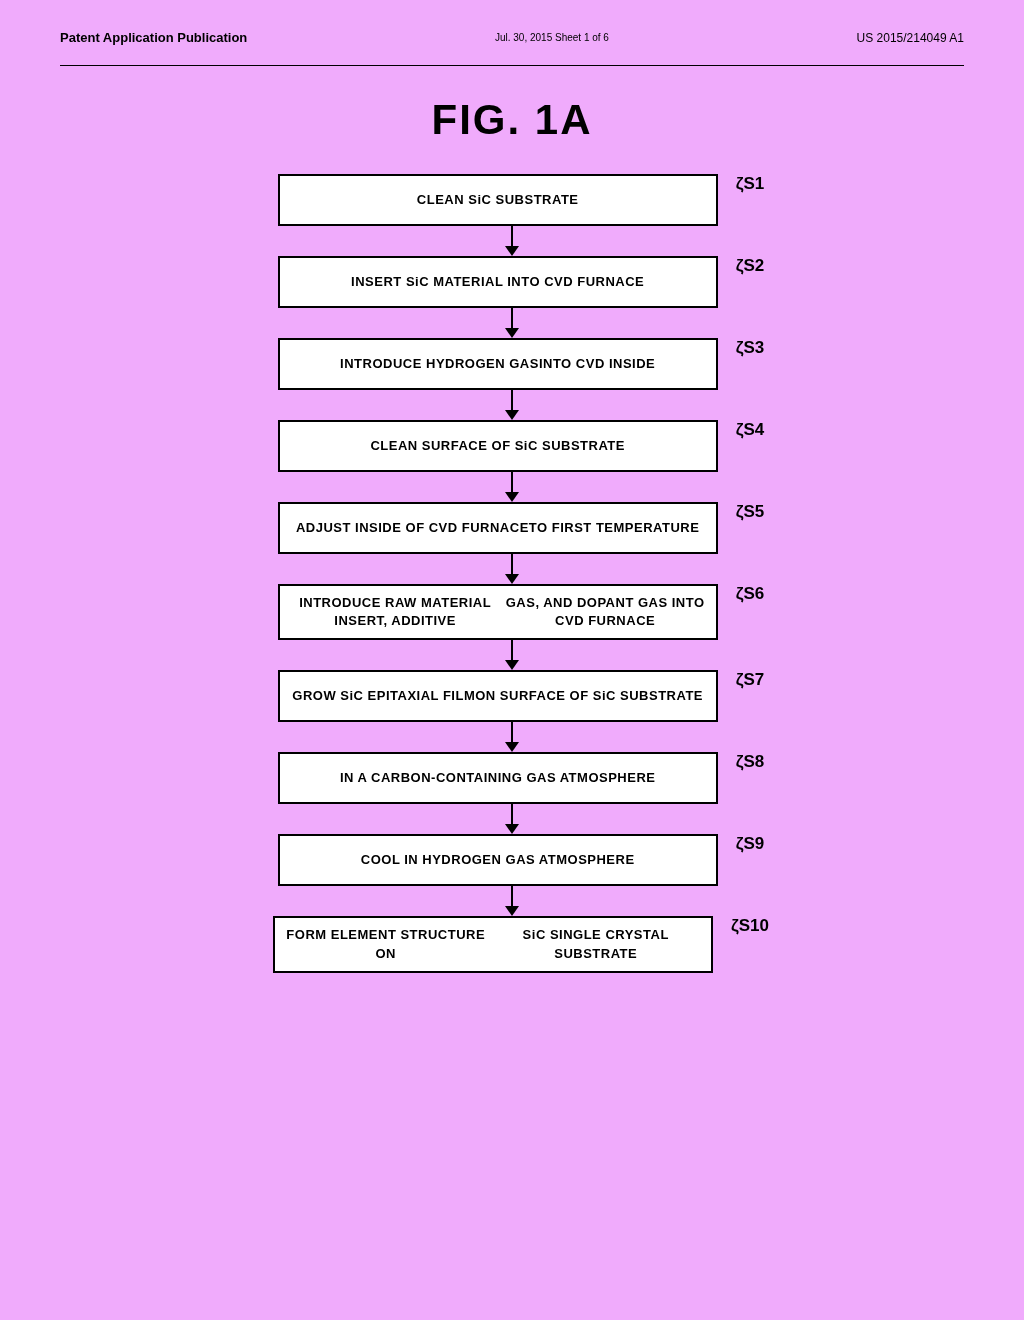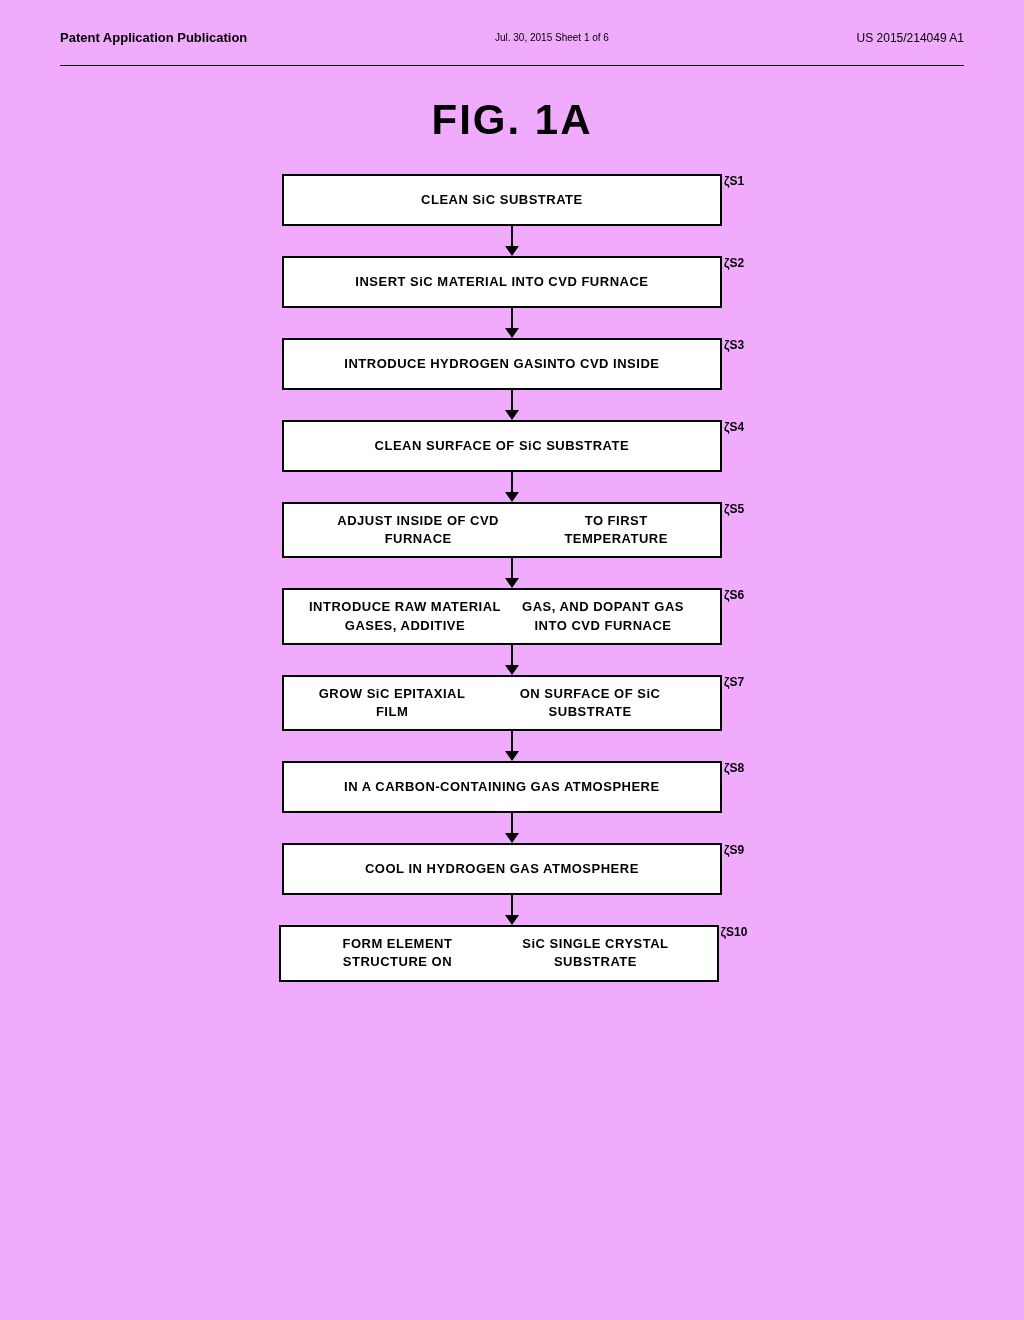--- a/index.html
+++ b/index.html
@@ -86,21 +86,21 @@
       width: 440px;
       min-height: 52px;
       display: flex;
       align-items: center;
       justify-content: center;
       text-align: center;
       font-size: 13px;
       font-weight: bold;
       font-family: Arial, sans-serif;
       color: #000;
-      padding: 8px 20px;
+      padding: 8px 8px;
       line-height: 1.4;
       letter-spacing: 0.5px;
     }
 
     .arrow {
       display: flex;
       flex-direction: column;
       align-items: center;
       height: 30px;
       justify-content: center;
@@ -121,25 +121,25 @@
     }
 
     .step-label-wrapper {
       display: flex;
       flex-direction: row;
       align-items: flex-start;
       position: relative;
     }
 
     .step-label-text {
-      font-size: 12px;
+      font-size: 17px;
       font-weight: bold;
       position: relative;
       top: 0px;
-      left: 2px;
+      left: 18px;
       font-family: Arial, sans-serif;
     }
   </style>
 </head>
 <body>
 
 <div class="page">
   <div class="header">
     <div class="header-left">Patent Application Publication</div>
     <div class="header-center">Jul. 30, 2015   Sheet 1 of 6</div>
@@ -215,21 +215,21 @@
         </div>
         <div class="arrow">
           <div class="arrow-line"></div>
           <div class="arrow-head"></div>
         </div>
       </div>
       <div class="step-container">
         <div class="step-row">
           <div class="step-label-wrapper">
             <div class="step-box">
-              <span>INTRODUCE RAW MATERIAL GASES, ADDITIVE</span>
+              <span>INTRODUCE RAW MATERIAL INSERT, ADDITIVE</span>
               <br>
               <span>GAS, AND DOPANT GAS INTO CVD FURNACE</span>
             </div>
             <span class="step-label-text">ζS6</span>
           </div>
         </div>
         <div class="arrow">
           <div class="arrow-line"></div>
           <div class="arrow-head"></div>
         </div>

